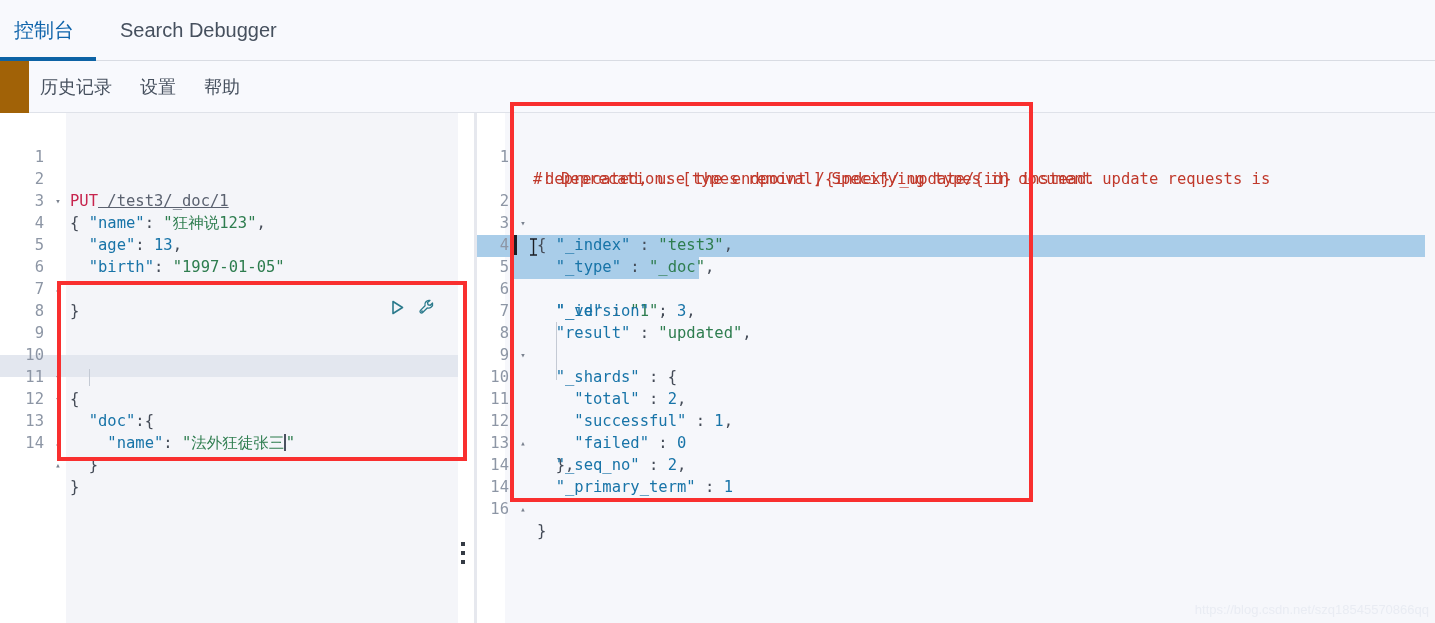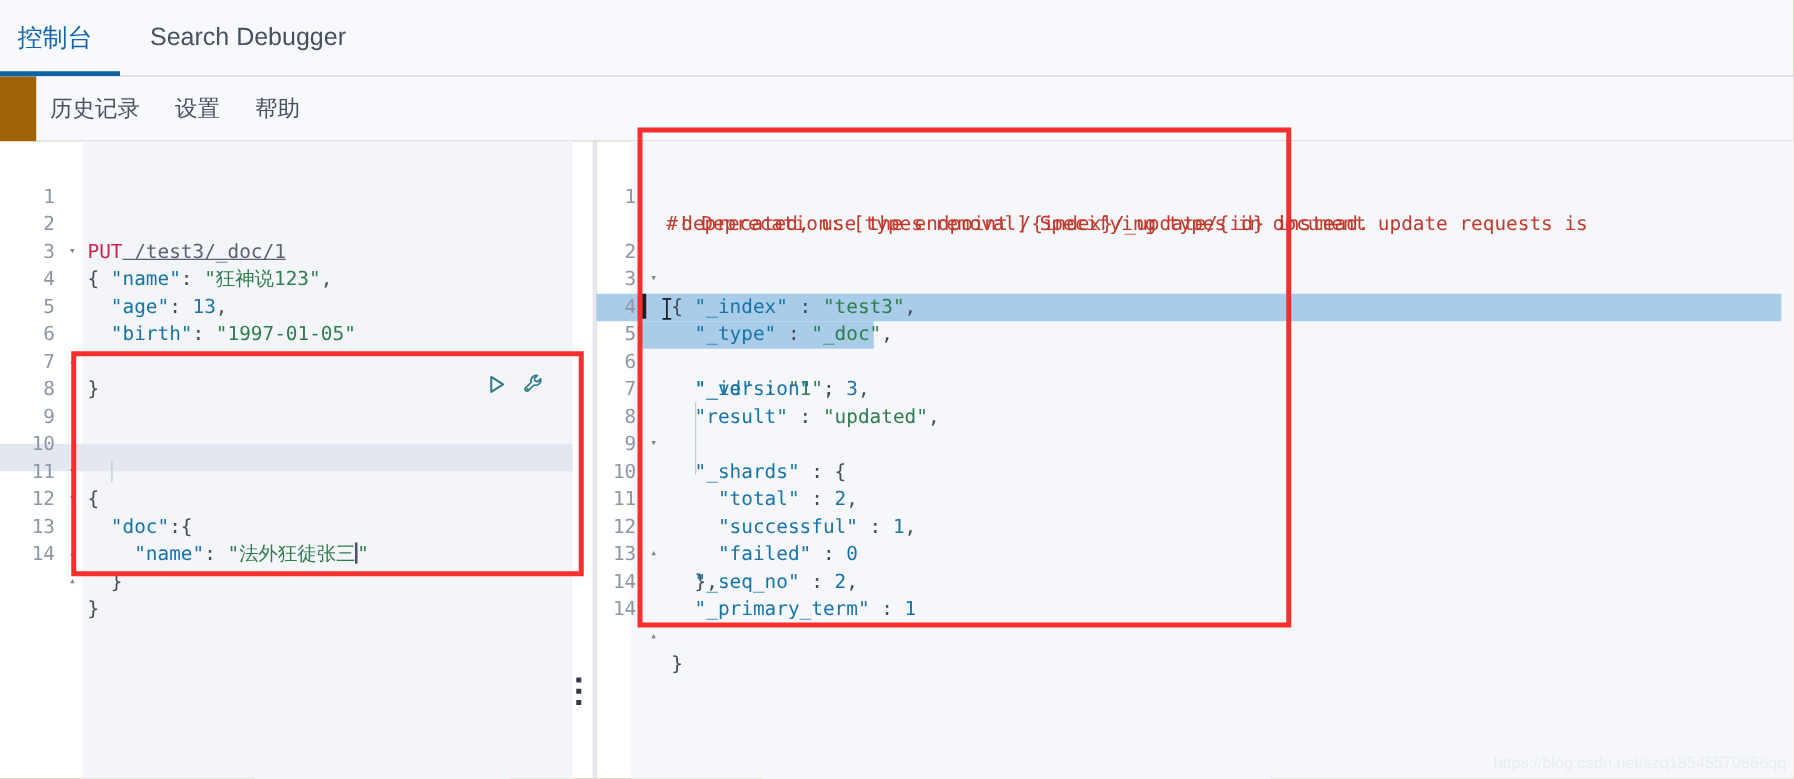--- a/index.html
+++ b/index.html
@@ -336,20 +336,23 @@
         <span class="gutter" style="left:-12px;">14</span>
         <span class="txt" style="left:60px;">  <span class="t-key">"_primary_term"</span><span class="t-punct"> : </span><span class="t-num">1</span></span>
       </div>
 
       <div class="row">
         <span class="gutter" style="left:-12px;">14</span>
         <span class="fold" style="left:40px;">▴</span>
         <span class="txt t-punct" style="left:60px;">}</span>
       </div>
 
+      <div class="row">
+        <span class="gutter" style="left:-12px;">16</span>
+      </div>
 
     </div>
 
     <div style="position:absolute;left:51px;top:125px;">
       <svg width="11" height="18" viewBox="0 0 11 18">
         <path d="M2 1 H9 M5.5 1 V17 M2 17 H9" stroke="#1b1e24" stroke-width="1.4" fill="none"></path>
       </svg>
     </div>
   </div>
 

